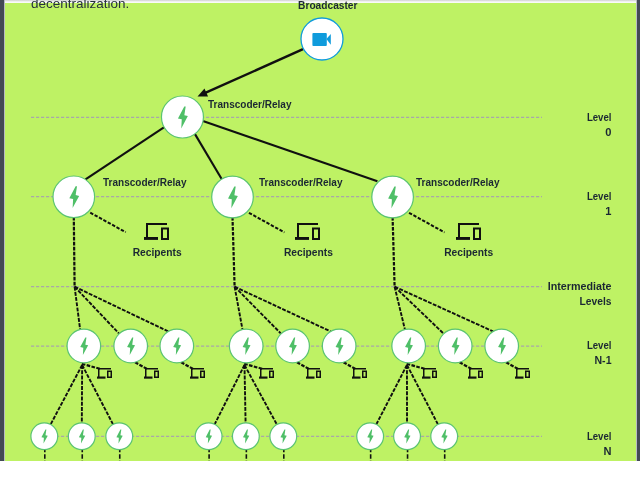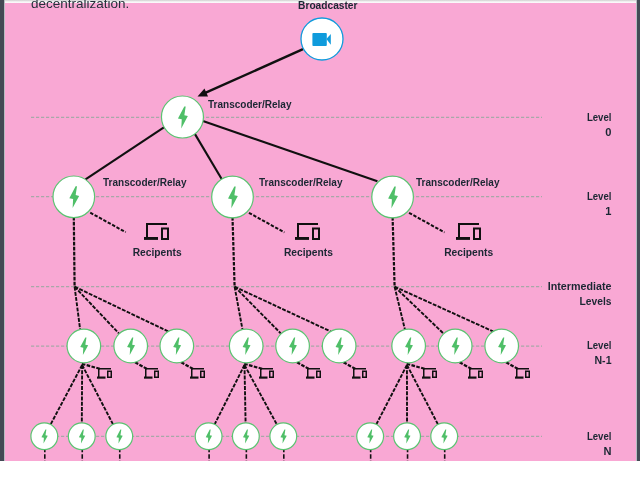--- a/index.html
+++ b/index.html
@@ -1,18 +1,18 @@
 <!DOCTYPE html>
 <html><head>
 <meta charset="utf-8">
 <title>Broadcast Tree Diagram</title>
 <style>
   html,body{margin:0;padding:0;background:#ffffff;}
   body{width:640px;height:489px;overflow:hidden;font-family:"Liberation Sans",sans-serif;}
-  #page{position:relative;width:640px;height:461px;background:#f9a8d4;overflow:hidden;}
+  #page{position:relative;width:640px;height:461px;background:#bef264;overflow:hidden;}
   .edge-left{position:absolute;left:0;top:0;width:4px;height:489px;background:#434a55;}
   .edge-left-soft{position:absolute;left:4px;top:0;width:1px;height:489px;background:#b8bcc2;}
   .edge-right{position:absolute;left:637px;top:0;width:3px;height:489px;background:#434a55;}
   .edge-right-soft{position:absolute;left:636px;top:0;width:1px;height:489px;background:#b8bcc2;}
   #para{position:absolute;left:31px;top:-3px;font-size:13.5px;color:#26313c;line-height:14px;}
   .topband{position:absolute;left:5px;top:0;width:631px;height:3px;background:linear-gradient(to bottom,#cfcfcf 0%,#eeeeee 45%,#ffffff 100%);}
   svg{position:absolute;left:0;top:0;}
   text{font-family:"Liberation Sans",sans-serif;}
 </style>
 </head>

